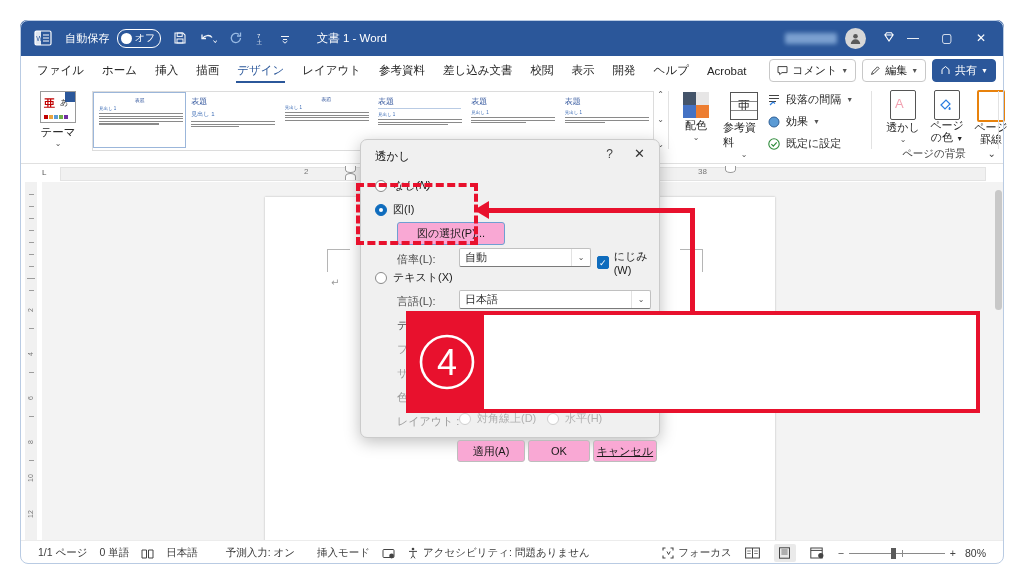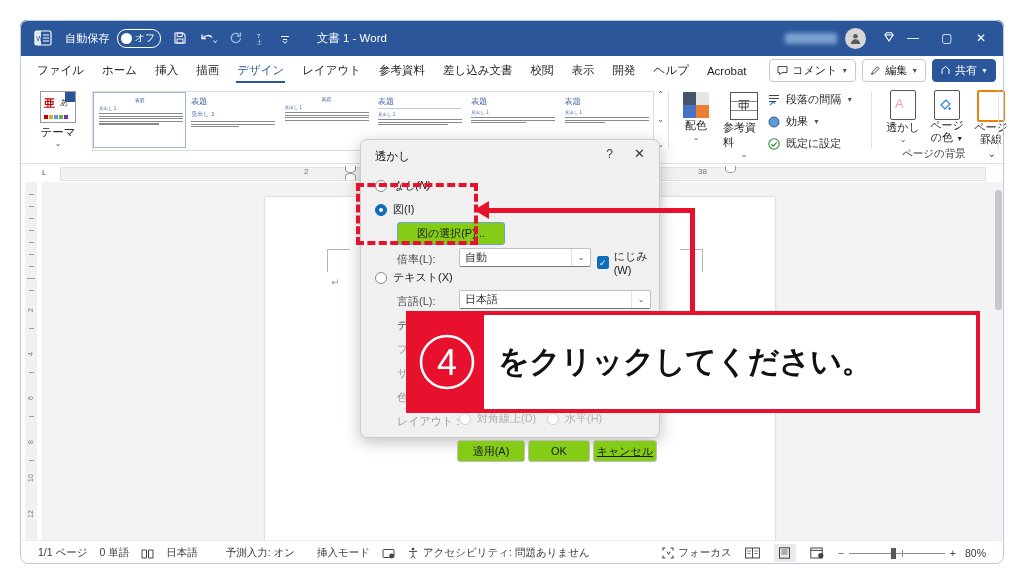--- a/index.html
+++ b/index.html
@@ -441,21 +441,21 @@
     box-sizing: border-box;
     display: inline-block; position: relative;
   }
   .radio.on { border-color: #0f6cbd; background: #0f6cbd; }
   .radio.on::after {
     content:""; position: absolute;
     left: 3px; top: 3px; width: 4px; height: 4px;
     border-radius: 50%; background: #ffffff;
   }
   .dlg-btn {
-    background: #84cc16;
+    background: #f9a8d4;
     border: 1px solid #bdbdbd;
     border-radius: 3px;
     font-size: 11px;
     color: #1a1a1a;
     display: flex; align-items: center; justify-content: center;
   }
   .dlg-btn.hl { border-color: #6f9fd2; }
   .dlg-label {
     position: absolute;
     font-size: 11px; color: #4a4a4a;
@@ -1018,21 +1018,20 @@
   <div class="arrow-head" style="left:474px; top:201px;"></div>
 
   <div class="callout">
     <div class="badge">
       <svg width="62" height="62" viewBox="0 0 62 62">
         <circle cx="31" cy="31" r="26" fill="none" stroke="#ffffff" stroke-width="2.6"></circle>
         <text x="31" y="44" text-anchor="middle" font-size="36" fill="#ffffff" font-family="Liberation Sans, sans-serif">4</text>
       </svg>
     </div>
     <div class="ctext2">
-      <div>をクリックしてください。</div>
     </div>
   </div>
 
   <div class="statusbar">
     <span class="sb-item">1/1 ページ</span>
     <span class="sb-item">0 単語</span>
     <span class="sb-item">
       <svg width="13" height="11" viewBox="0 0 13 11">
           <path d="M1 2h4.5v8H1zM7.5 2H12v8H7.5z" fill="none" stroke="#444" stroke-width="1"></path>
         </svg>

